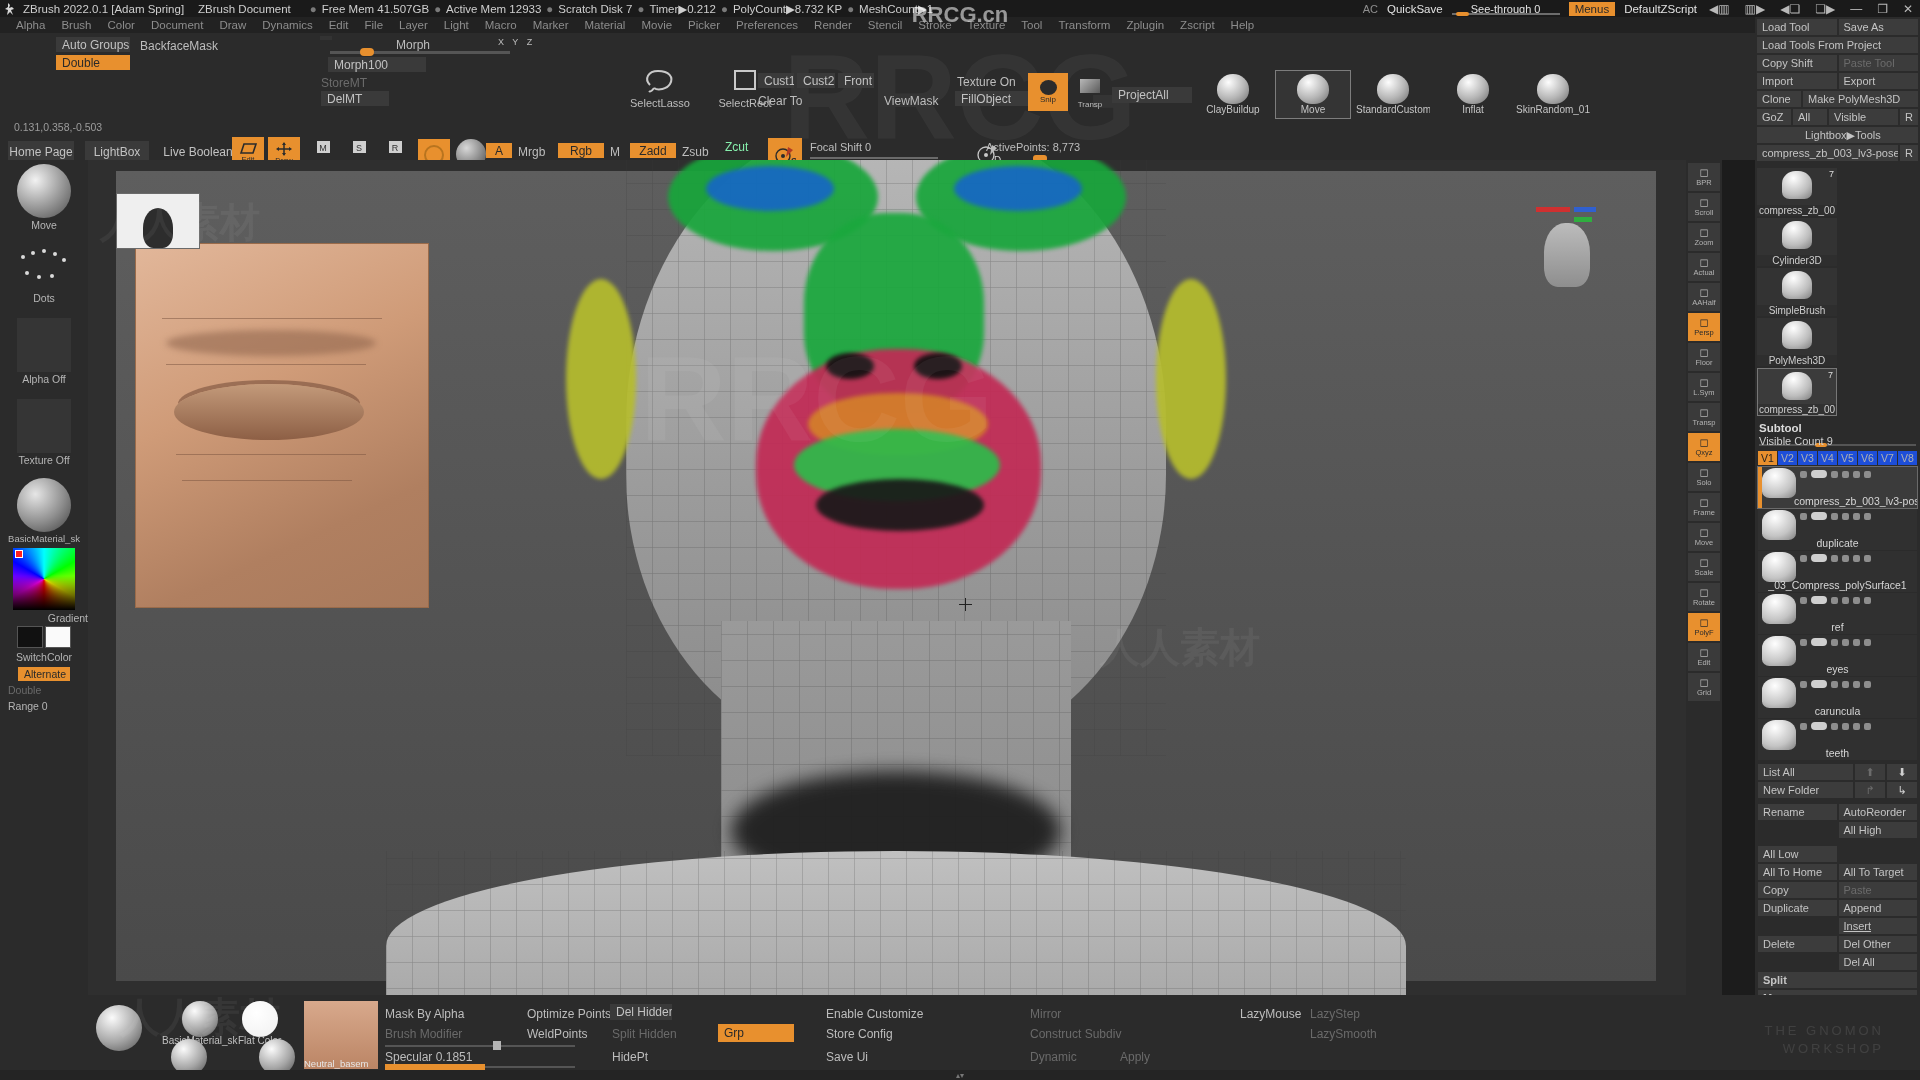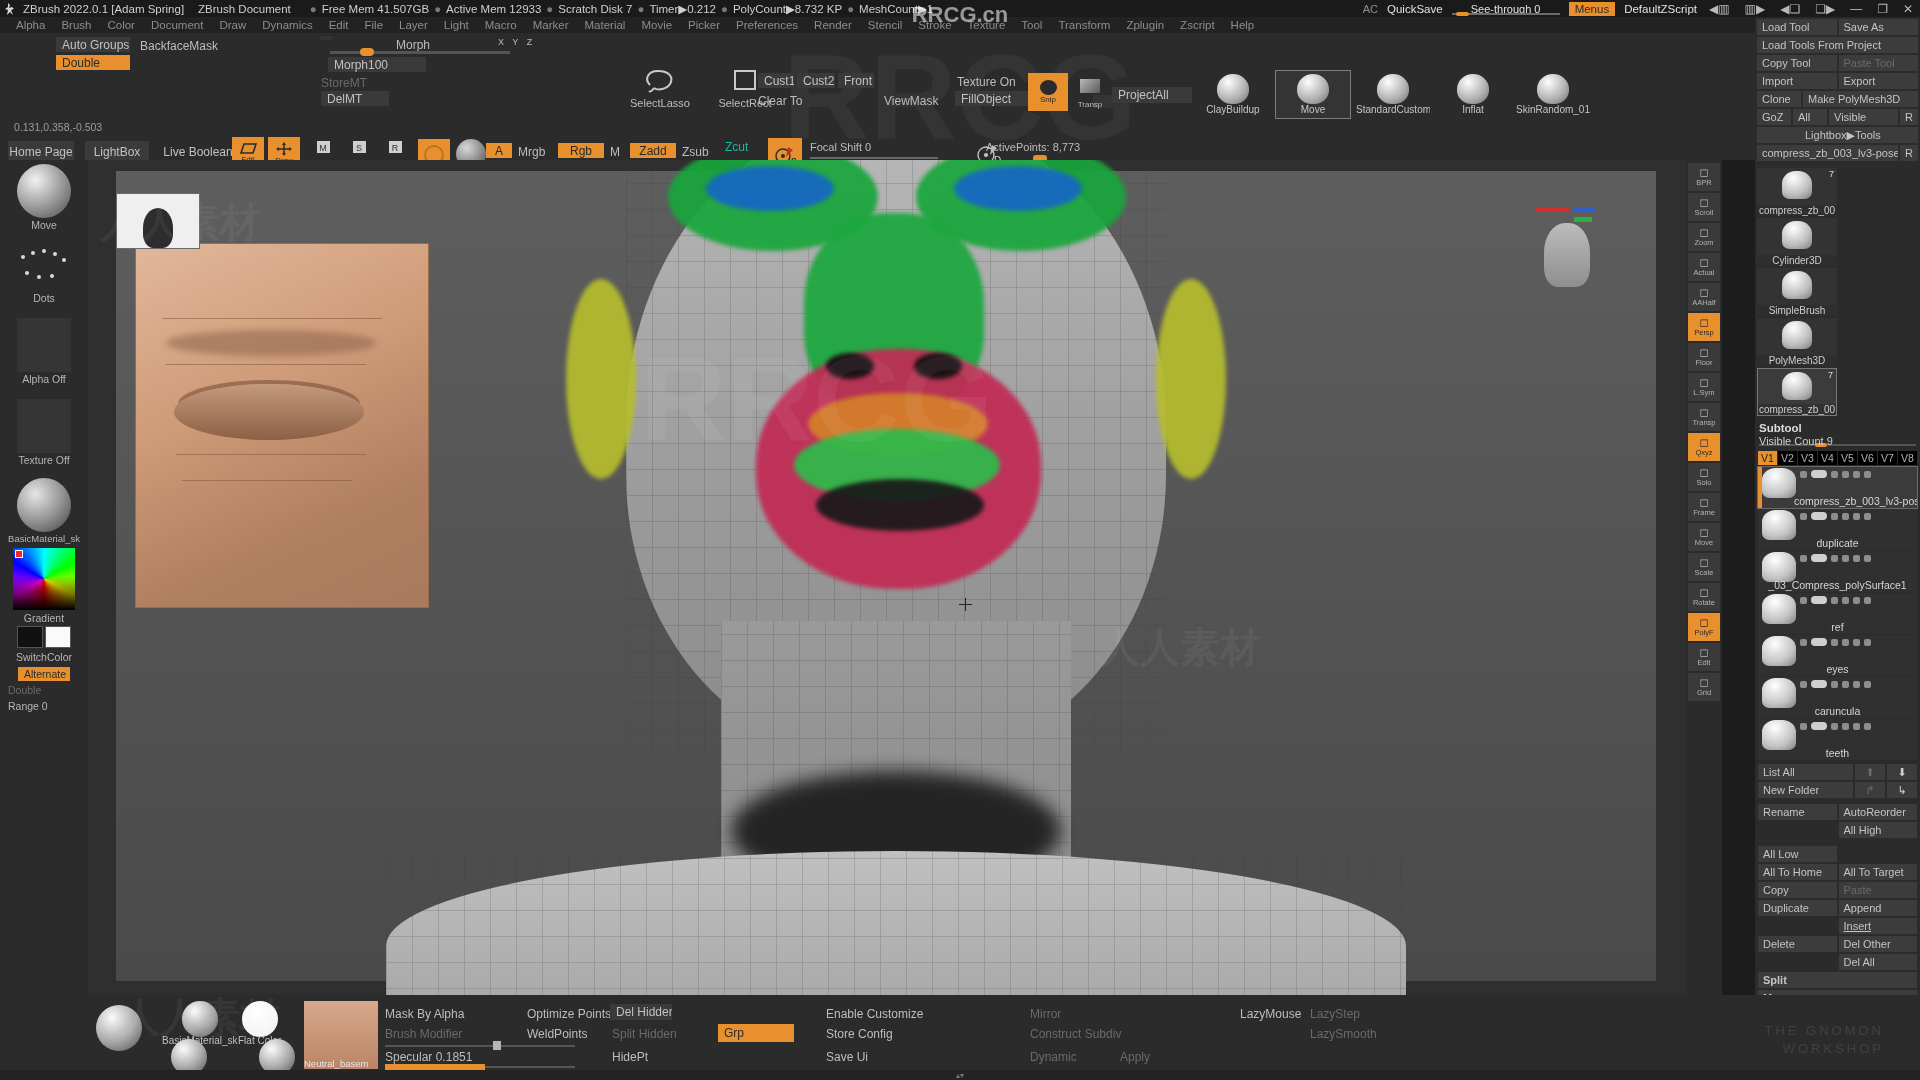--- a/index.html
+++ b/index.html
@@ -120,21 +120,21 @@
     display:flex; flex-direction:column; align-items:center; justify-content:flex-end;
     font-size:10px; color:#cfcfcf; cursor:pointer; overflow:hidden; }
   .titem.sel { border:1px solid #777; background:#3b3b3b; }
   .titem .num { position:absolute; right:3px; top:1px; font-size:9px; color:#ddd; }
   .titem .ico { position:absolute; left:50%; top:3px; transform:translateX(-50%);
     width:30px; height:28px; }
   .titem .cap { position:relative; z-index:2; width:100%; text-align:center;
     overflow:hidden; white-space:nowrap; background:rgba(40,40,40,.45); }
   .sectitle { font-size:11.5px; color:#dcdcdc; font-weight:bold; padding:3px 4px 1px; }
   .vsrow { display:flex; gap:1px; margin:3px 0 2px; }
-  .vs { flex:1; text-align:center; font-size:10.5px; color:#b0b0b0; background:#000000; padding:1px 0; cursor:pointer; }
+  .vs { flex:1; text-align:center; font-size:10.5px; color:#b0b0b0; background:#1d4ed8; padding:1px 0; cursor:pointer; }
   .vs.on { background:#e8902e; color:#232323; }
   .subrow { position:relative; height:41px; margin-bottom:1px; background:#303030; cursor:pointer; }
   .subrow.sel { background:#3b3b3b; outline:1px solid #6a6a6a; }
   .subrow .sthumb { position:absolute; left:4px; top:1px; width:34px; height:30px; }
   .subrow .sname { position:absolute; left:0; right:0; bottom:1px; text-align:center;
     font-size:10.5px; color:#d6d6d6; white-space:nowrap; overflow:hidden; }
   .subrow.sel .sname { text-align:left; padding-left:36px; }
   .subrow .eyes { position:absolute; left:42px; top:3px; display:flex; gap:4px; align-items:center; }
   .subrow .eyes i { width:7px; height:7px; background:#8d8d8d; border-radius:2px; display:block; }
   .subrow .eyes .pill { width:16px; height:8px; background:#cfcfcf; border-radius:4px; }
@@ -329,21 +329,21 @@
   <div style="position:absolute;left:456px;top:106px;width:32px;height:32px">
     <span style="display:block;width:30px;height:30px;border-radius:50%;background:radial-gradient(circle at 35% 30%,#d8d8d8,#4a4a4a)"></span>
   </div>
 
   <div class="btn on" style="position:absolute;left:486px;top:110px;width:26px;height:15px;justify-content:center">A</div>
   <div class="lbl" style="position:absolute;left:518px;top:112px">Mrgb</div>
   <div class="btn on" style="position:absolute;left:558px;top:110px;width:46px;height:15px;justify-content:center">Rgb</div>
   <div class="lbl" style="position:absolute;left:610px;top:112px">M</div>
   <div class="btn on" style="position:absolute;left:630px;top:110px;width:46px;height:15px;justify-content:center">Zadd</div>
   <div class="lbl" style="position:absolute;left:682px;top:112px">Zsub</div>
-  <div class="lbl" style="position:absolute;left:725px;top:107px;color:#14b8a6">Zcut</div>
+  <div class="lbl" style="position:absolute;left:725px;top:107px;color:#86efac">Zcut</div>
 
   <div class="lbl" style="position:absolute;left:484px;top:129px;font-size:11px">Rgb Intensity 100</div>
   <div style="position:absolute;left:484px;top:142px;width:180px;height:2px;background:#555"></div>
   <div class="lbl" style="position:absolute;left:630px;top:129px;font-size:11px">Z Intensity 8</div>
 
   <div class="btn on" style="position:absolute;left:768px;top:105px;width:34px;height:34px;justify-content:center">
     <svg width="22" height="22" viewBox="0 0 22 22">
       <circle cx="9" cy="12" r="7" fill="none" stroke="#2b2b2b" stroke-width="1.4"></circle>
       <circle cx="9" cy="12" r="2" fill="#2b2b2b"></circle>
       <path d="M14 3 l5 3 -7 7" fill="#b43a22"></path>
@@ -419,21 +419,21 @@
     <span class="ltlabel">Texture Off</span>
   </div>
   <div class="ltslot" style="margin-top:12px">
     <span class="sphere mat"></span>
     <span class="ltlabel" style="font-size:9.5px">BasicMaterial_sk</span>
   </div>
 
   <div id="colorpicker">
       <span class="sel"></span>
     </div>
-  <div class="ltlabel" style="text-align:center;margin-top:2px">Gradient</div>
+  <div class="ltlabel" style="text-align:right;margin-top:2px">Gradient</div>
   <div class="swatchrow">
     <span class="sw" style="background:#111"></span>
     <span class="sw" style="background:#fafafa"></span>
   </div>
   <div class="ltlabel" style="text-align:center;margin-top:3px">SwitchColor</div>
   <div class="btn on" style="margin:4px 18px 0;height:14px;justify-content:flex-start;font-size:10.5px">Alternate</div>
   <div class="ltlabel" style="margin-left:8px;margin-top:3px;color:#6a6a6a">Double</div>
   <div class="ltlabel" style="margin-left:8px;margin-top:4px">Range 0</div>
 </div>
 
@@ -568,21 +568,21 @@
 <div id="righttray">
   <div id="toolbtns" style="padding:2px">
       <div class="row">
         <span class="b" style="flex: 1 1 50%;">Load Tool</span>
         <span class="b" style="flex: 1 1 50%;">Save As</span>
       </div>
       <div class="row">
         <span class="b" style="flex: 1 1 100%;">Load Tools From Project</span>
       </div>
       <div class="row">
-        <span class="b" style="flex: 1 1 50%;">Copy Tool</span>
+        <span class="b" style="flex: 1 1 50%;">Copy Shift</span>
         <span class="b dim" style="flex: 1 1 50%;">Paste Tool</span>
       </div>
       <div class="row">
         <span class="b" style="flex: 1 1 50%;">Import</span>
         <span class="b" style="flex: 1 1 50%;">Export</span>
       </div>
       <div class="row">
         <span class="b" style="flex: 0 0 44px;">Clone</span>
         <span class="b" style="flex: 1 1 auto;">Make PolyMesh3D</span>
       </div>

